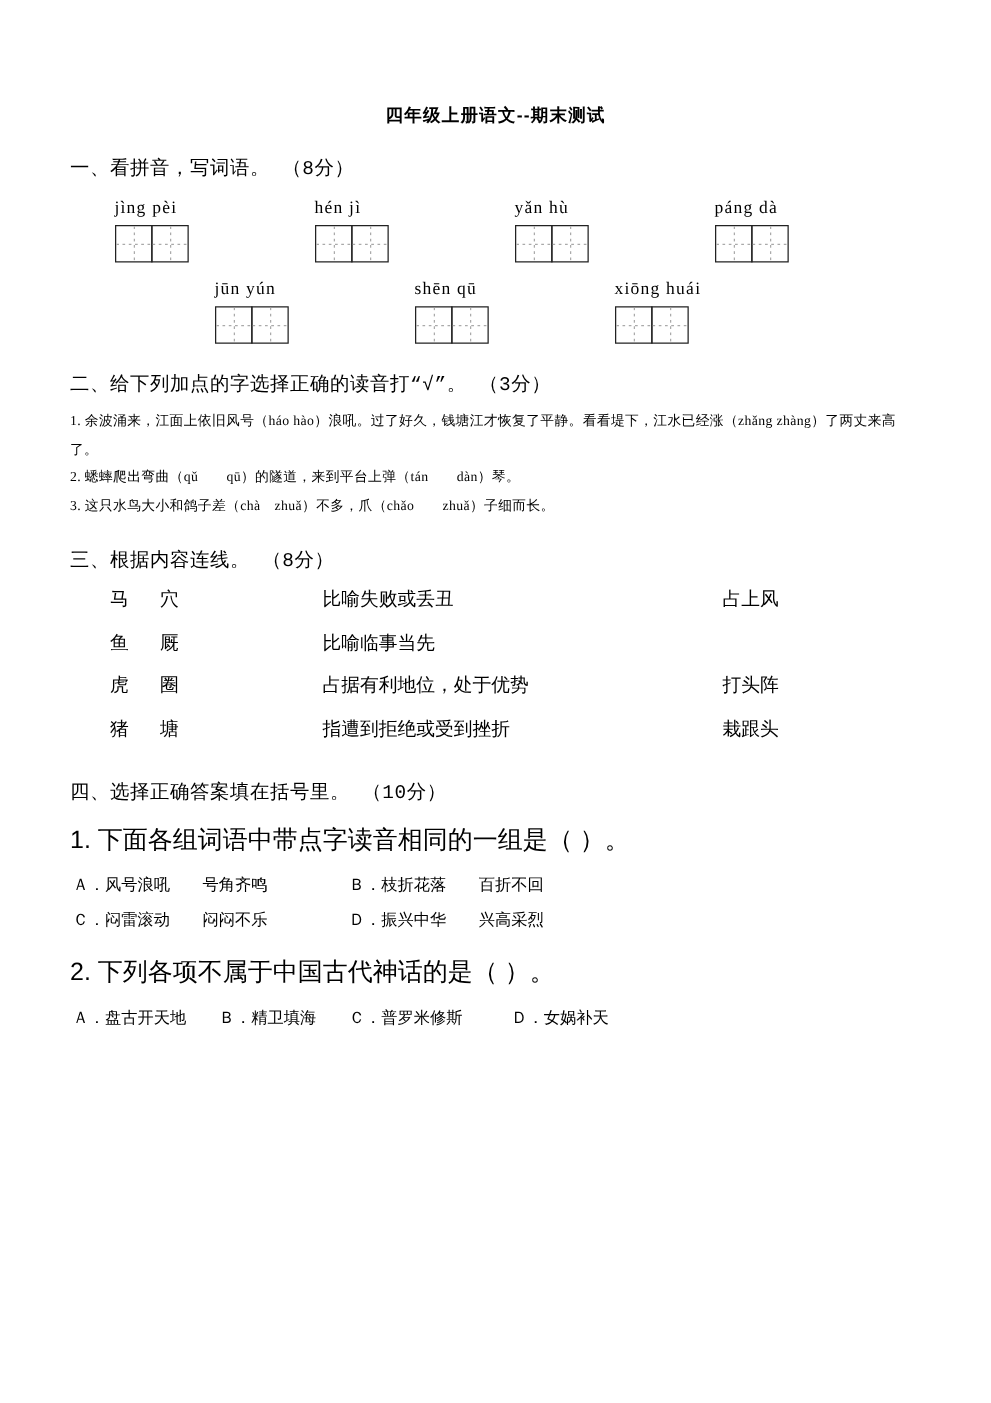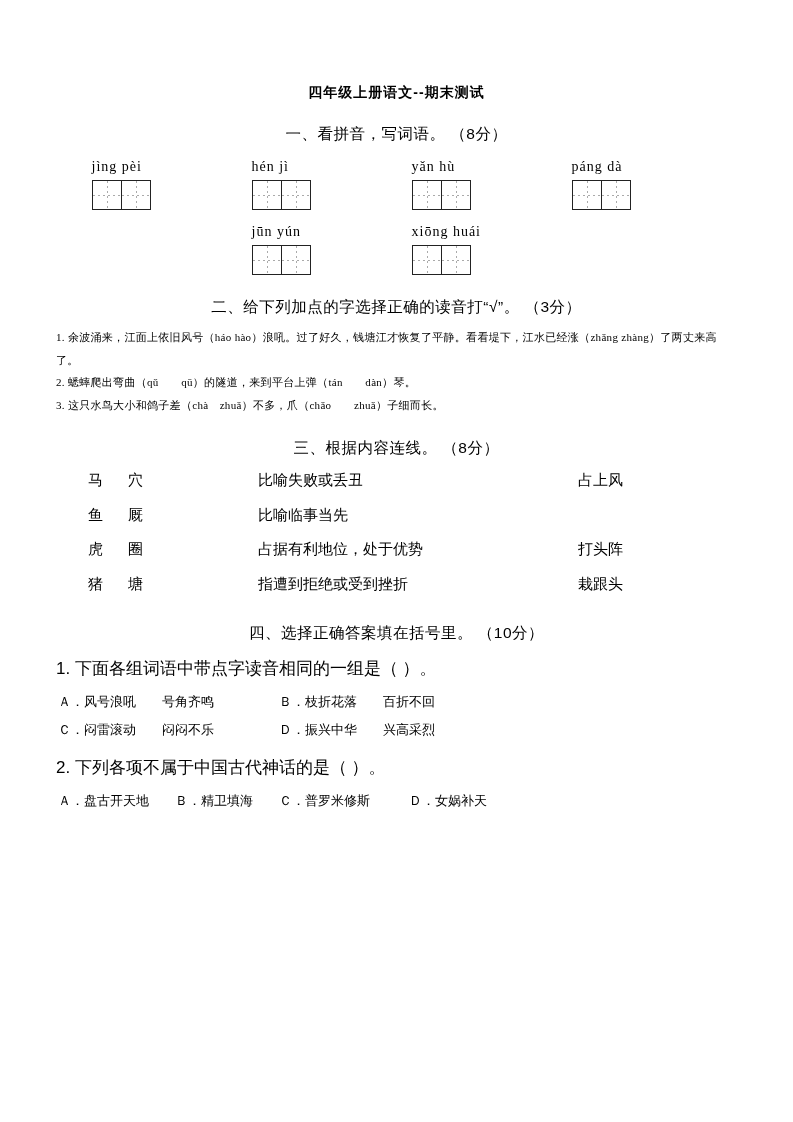--- a/index.html
+++ b/index.html
@@ -28,22 +28,21 @@
     font-weight: bold;
     letter-spacing: 1px;
     margin: 22px 0 0 0;
     font-family: "Liberation Sans", "DejaVu Sans", sans-serif;
   }
   .section-head {
     font-size: 15.5px;
     margin-top: 22px;
     margin-bottom: 4px;
     letter-spacing: 0.5px;
-    font-family: Liberation Sans, sans-serif;
-    text-align: center;
+    font-family: Liberation Mono, monospace;
   }
   .pinyin-row {
     display: flex;
     margin-top: 14px;
     padding-left: 30px;
     justify-content: center;
   }
   .pinyin-cell {
     width: 160px;
     box-sizing: border-box;
@@ -104,21 +103,21 @@
   .m-b { width: 130px; }
   .m-c { width: 320px; }
   .m-d { width: 150px; text-align: left;}
   .opt-line {
     font-size: 13px;
     line-height: 2.15;
     font-family: "Liberation Sans", "DejaVu Sans", sans-serif;
     white-space: pre;
   }
   .sub-q {
-    font-size: 17px;
+    font-size: 20px;
     line-height: 2.2;
     margin-top: 6px;
     font-family: "Liberation Sans", "DejaVu Sans", sans-serif;
   }
   .pad-l { padding-left: 2px; }
 </style>
 </head>
 <body>
 
 <div class="page">
@@ -160,20 +159,27 @@
 
   <div class="pinyin-row">
     <div class="pinyin-cell">
       <div class="pinyin-text">jūn yún</div>
       <div class="grid-boxes">
         <div class="tzg"></div>
         <div class="tzg"></div>
       </div>
     </div>
     <div class="pinyin-cell">
+      <div class="pinyin-text">shēn qū</div>
+      <div class="grid-boxes">
+        <div class="tzg"></div>
+        <div class="tzg"></div>
+      </div>
+    </div>
+    <div class="pinyin-cell">
       <div class="pinyin-text">xiōng huái</div>
       <div class="grid-boxes">
         <div class="tzg"></div>
         <div class="tzg"></div>
       </div>
     </div>
   </div>
 
   <div class="section-head">二、给下列加点的字选择正确的读音打“√”。 （3分）</div>
   <div class="q-line q-indent">1. 余波涌来，江面上依旧风号（háo hào）浪吼。过了好久，钱塘江才恢复了平静。看看堤下，江水已经涨（zhǎng zhàng）了两丈来高了。</div>

